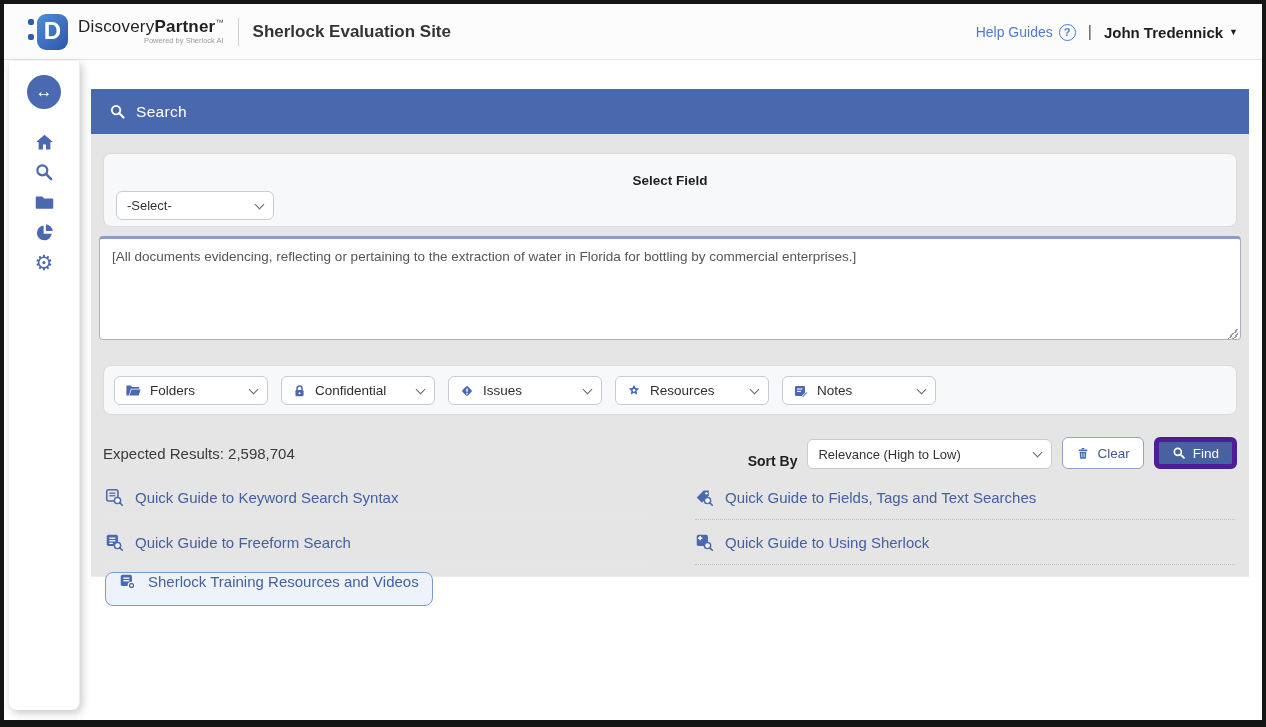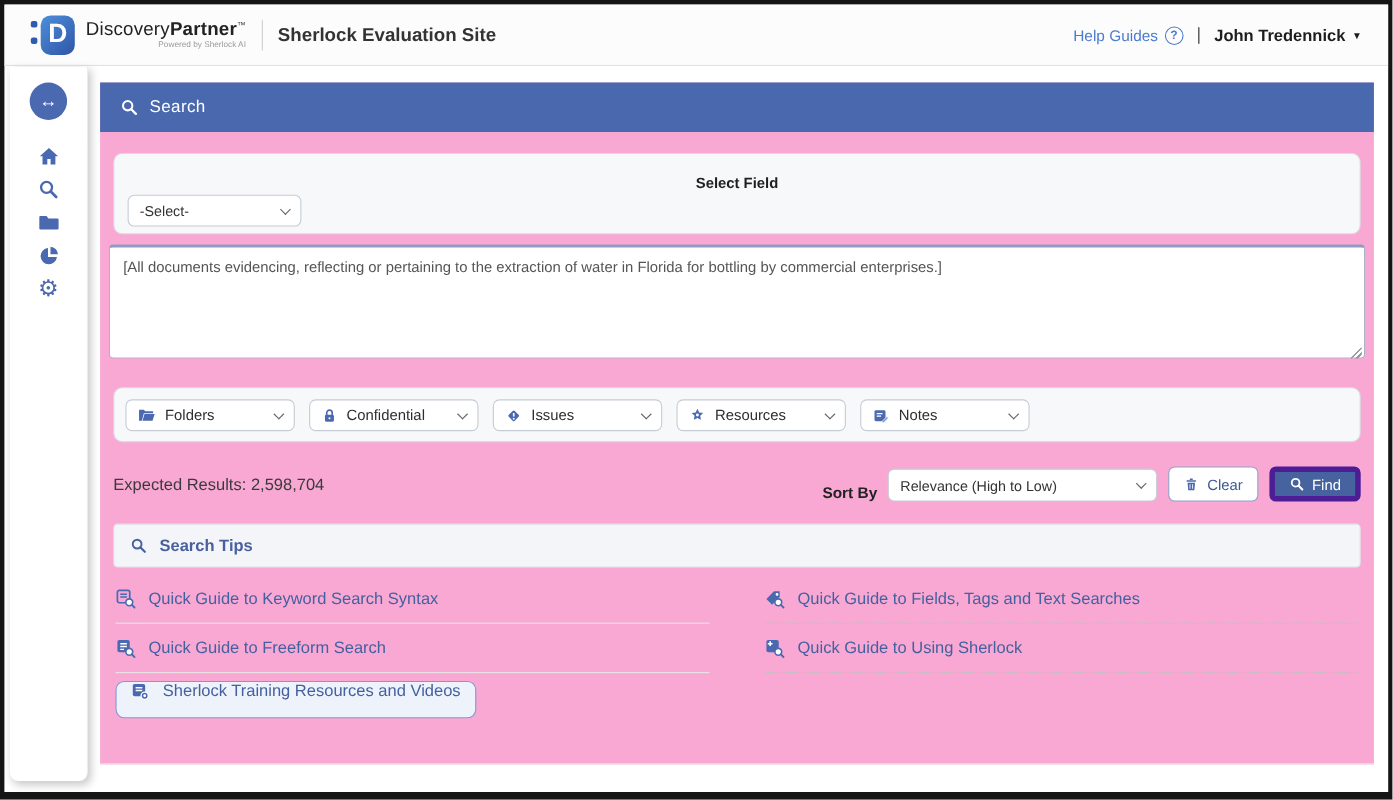--- a/index.html
+++ b/index.html
@@ -42,22 +42,22 @@
              display:flex; flex-direction:column; align-items:center; padding-top:14px; z-index:5; }
   .nav-toggle { width:34px; height:34px; border-radius:50%; background:#4a69b0; color:#fff;
                 display:flex; align-items:center; justify-content:center; font-size:17px; font-weight:700;
                 cursor:pointer; margin-bottom:18px; }
   .side-icon { width:34px; height:30px; display:flex; align-items:center; justify-content:center;
                color:#4a69b0; cursor:pointer; }
   .side-icon svg { display:block; }
   .gear-glyph { font-size:21px; line-height:1; color:#4a69b0; }
 
   
-  .main { position:absolute; left:87px; top:71px; width:1158px; height:620px;
-          background:#f9a8d4; border-bottom:1px solid #ebebeb; }
+  .main { position:absolute; left:87px; top:85px; width:1158px; height:488px;
+          background:#e5e5e5; border-bottom:1px solid #ebebeb; }
   .search-bar { height:45px; background:#4a68ae; display:flex; align-items:center;
                 padding:0 18px; gap:10px; color:#fff; }
   .search-bar .title { font-size:15.5px; letter-spacing:.3px; }
   .main-inner { padding:8px 12px 0 12px; }
 
   .recent-row { text-align:right; height:22px; margin-top:3px; }
   .recent-link { color:#3b63c6; font-size:14.5px; text-decoration:underline; cursor:pointer; }
 
   .panel { background:#f7f8fa; border:1px solid #d9dbe0; border-radius:8px; }
   .select-field-panel { margin-top:11px; height:74px; padding:10px 12px; }
@@ -297,27 +297,20 @@
           <button class="btn btn-find">
             <svg width="14" height="14" viewBox="0 0 24 24">
                 <circle cx="10" cy="10" r="6" fill="none" stroke="#fff" stroke-width="2.8"></circle>
                 <line x1="14.6" y1="14.6" x2="20.5" y2="20.5" stroke="#fff" stroke-width="3.2" stroke-linecap="round"></line>
               </svg>
             <span>Find</span>
           </button>
         </div>
       </div>
 
-      <section class="tips-bar">
-        <svg width="16" height="16" viewBox="0 0 24 24">
-            <circle cx="10" cy="10" r="6" fill="none" stroke="#48609f" stroke-width="2.6"></circle>
-            <line x1="14.6" y1="14.6" x2="20.5" y2="20.5" stroke="#48609f" stroke-width="3" stroke-linecap="round"></line>
-          </svg>
-        <span class="title">Search Tips</span>
-      </section>
 
       <div class="tips-grid">
 
         <div class="tip-row sep-solid">
           <span class="g-icon">
             <svg width="19" height="19" viewBox="0 0 22 22">
                 <rect x="2" y="2" width="13" height="13" rx="2" fill="none" stroke="#4a69b0" stroke-width="1.8"></rect>
                 <line x1="5" y1="6" x2="12" y2="6" stroke="#4a69b0" stroke-width="1.5"></line>
                 <line x1="5" y1="9" x2="12" y2="9" stroke="#4a69b0" stroke-width="1.5"></line>
                 <circle cx="14.5" cy="14.5" r="3.6" fill="#fff" stroke="#4a69b0" stroke-width="1.7"></circle>

